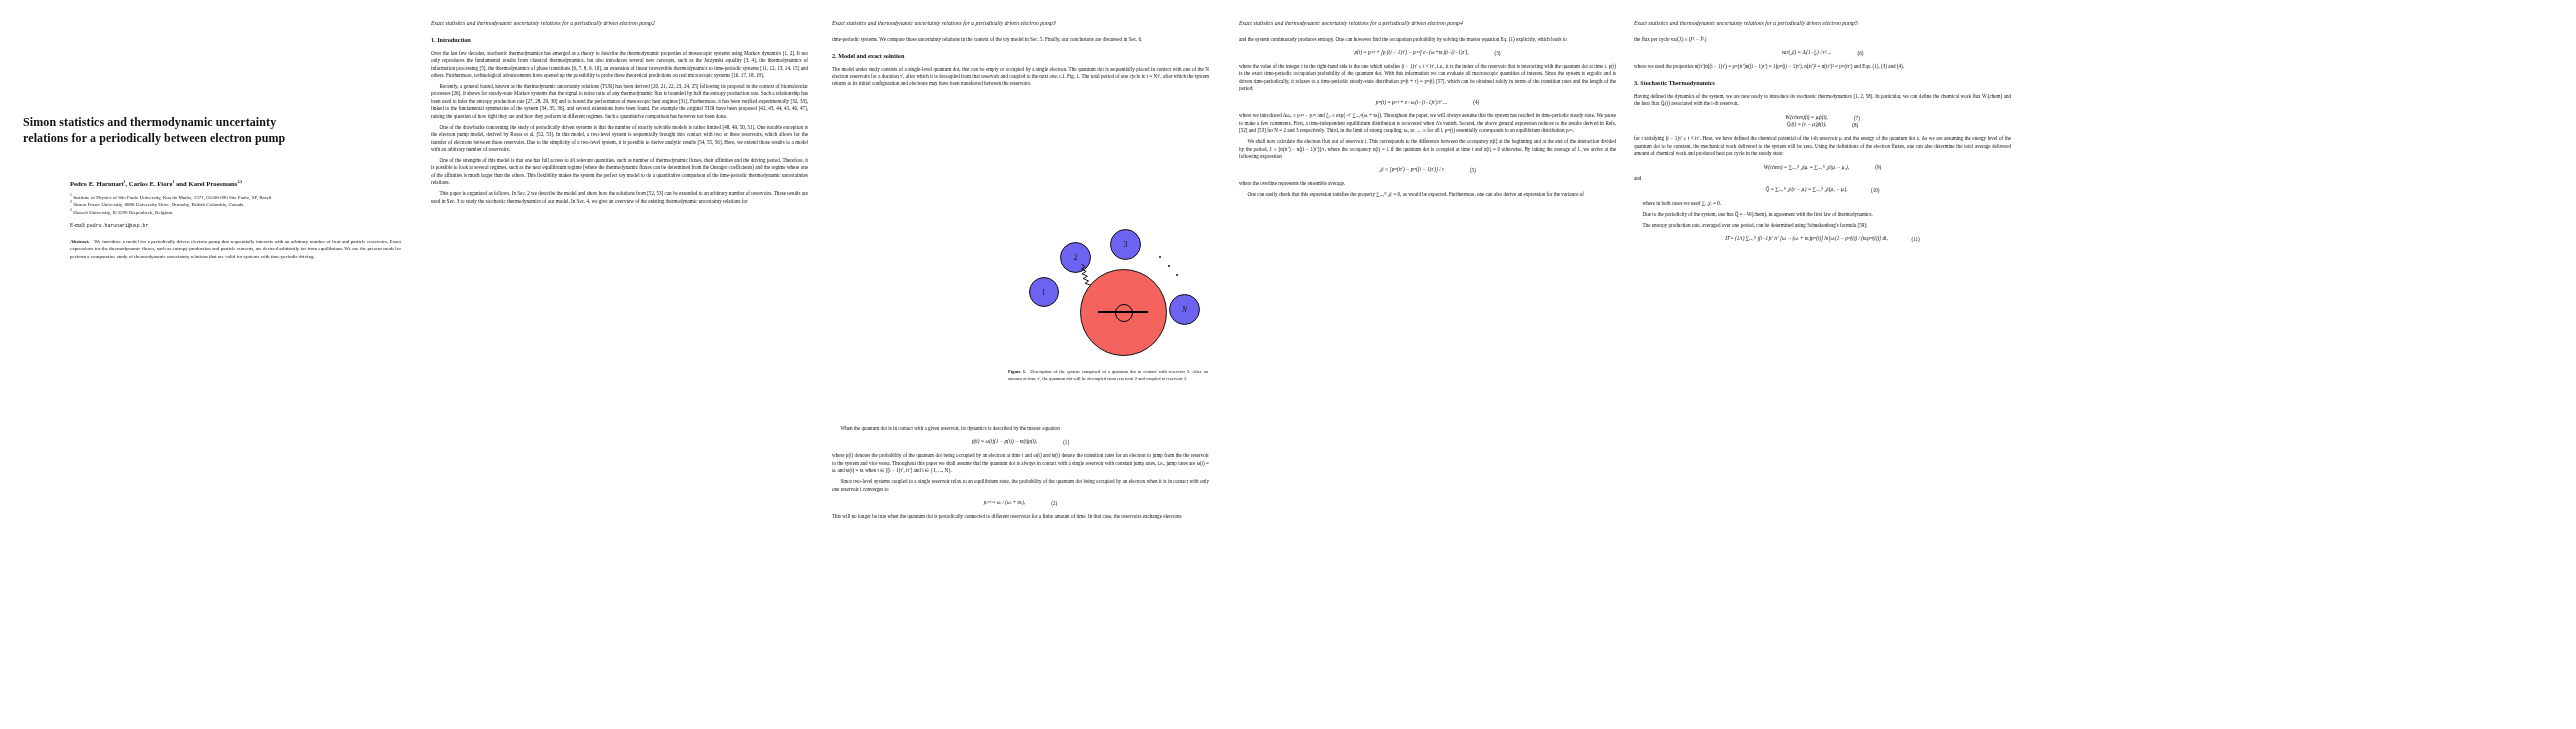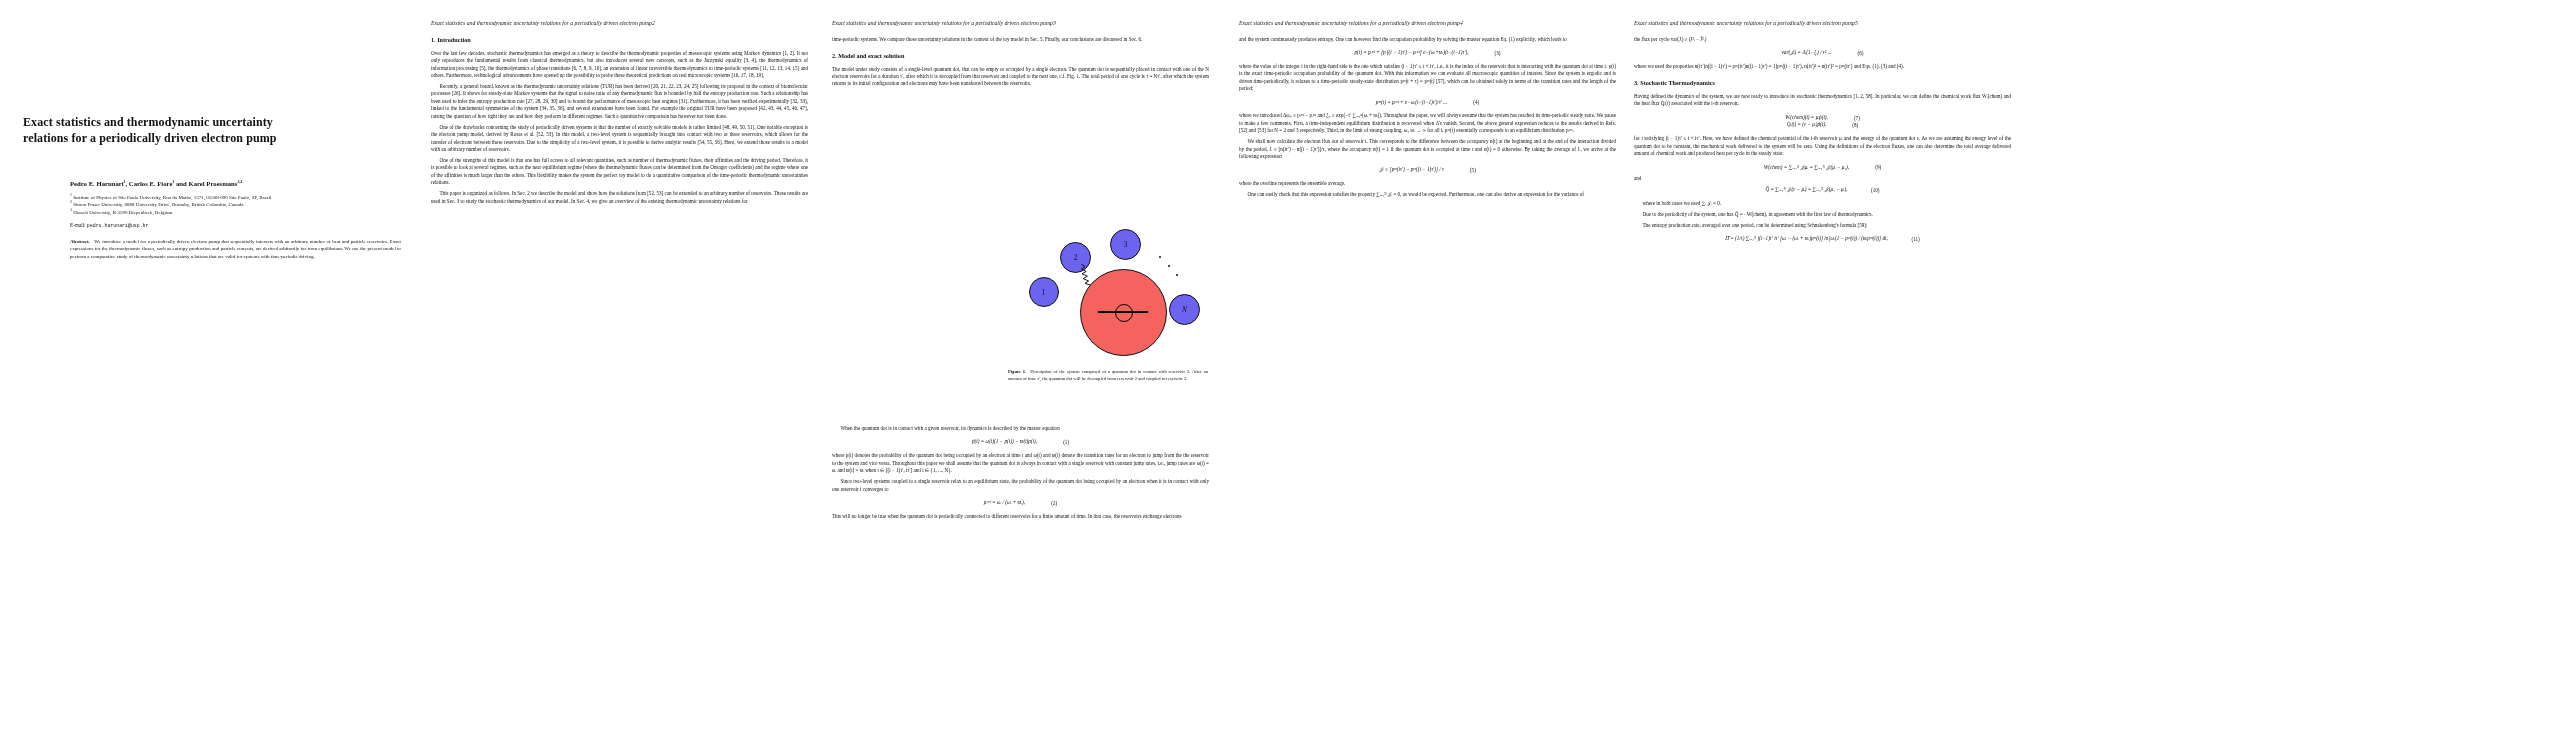--- a/index.html
+++ b/index.html
@@ -69,22 +69,22 @@
 </head>
 <body>
 
 <div class="sheet">
 
   <div class="arxiv-stamp">arXiv:2004.03667v3  [cond-mat.stat-mech]  23 Jun 2020</div>
 
   <div class="page p1">
     <div style="position:absolute;left:11px;top:115px;width:377px;">
       <h1 class="title">
-        <span>Exact statistics and thermodynamic uncertainty</span><br>
-        <span>relations for a periodically driven electron pump</span>
+        <span>Simon statistics and thermodynamic uncertainty</span><br>
+        <span>relations for a periodically between electron pump</span>
       </h1>
     </div>
 
     <div style="position:absolute;left:58px;top:180px;width:331px;">
       <p class="authors">
         Pedro E. Harunari<span class="mini">1</span>, Carlos E. Fiore<span class="mini">1</span> and Karel Proesmans<span class="mini">2,3</span>
       </p>
       <div class="spacer6"></div>
       <p class="affil">
         <span class="mini">1</span> Institute of Physics of São Paulo University, Rua do Matão, 1371, 05508-090 São Paulo, SP, Brazil

